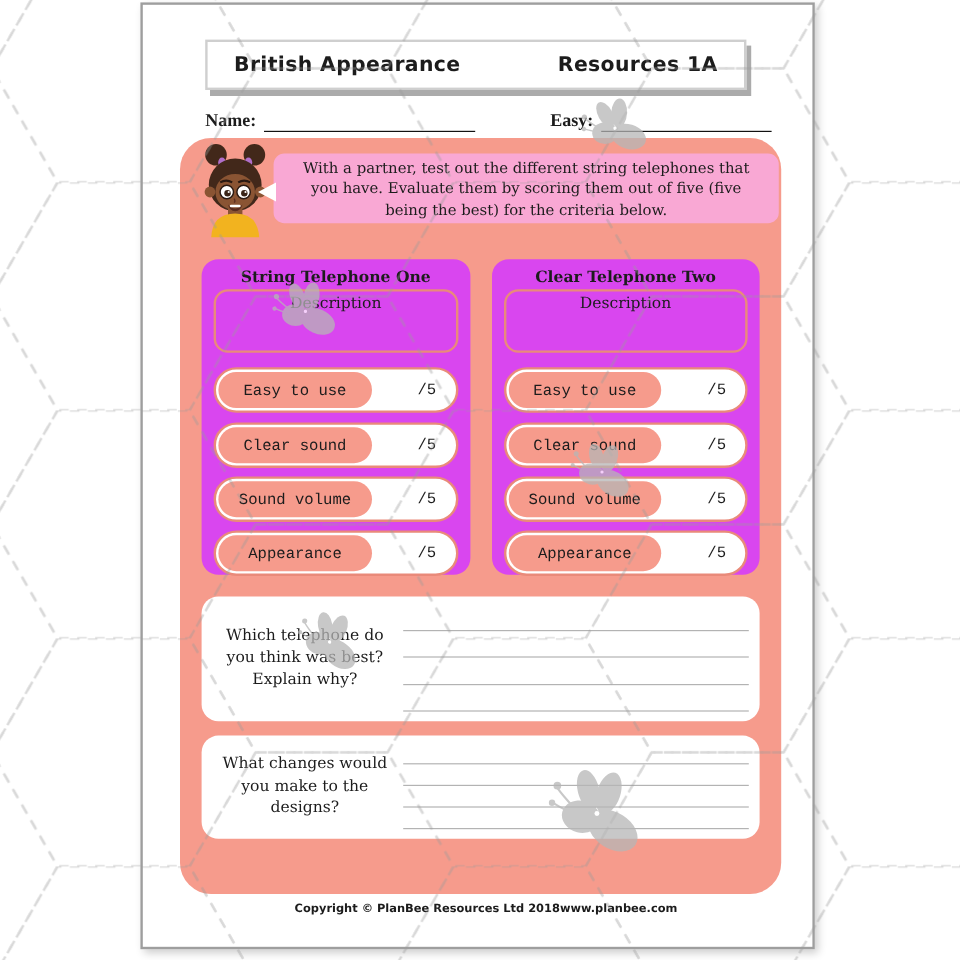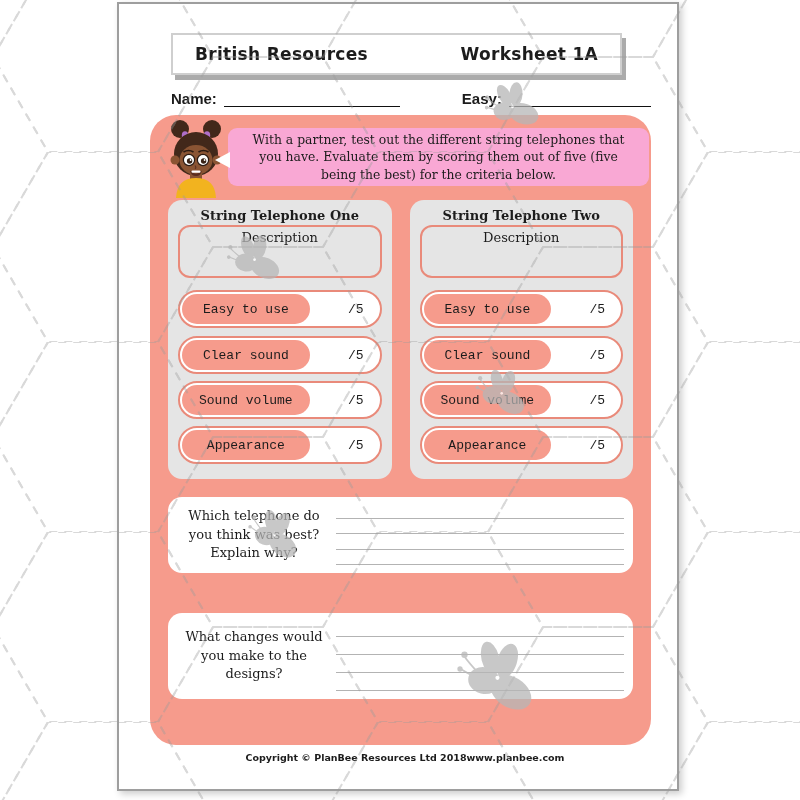--- a/index.html
+++ b/index.html
@@ -17,22 +17,22 @@
   .header-box{
     position:absolute;left:52px;top:29px;width:451px;height:42px;
     background:#fff;border:2px solid #cfcfcf;box-sizing:border-box;
     box-shadow:4px 5px 0 #ababab;
     display:flex;justify-content:space-between;align-items:center;padding:0 22px;
     font-family:"DejaVu Sans","Liberation Sans",sans-serif;font-weight:bold;font-size:17px;
     letter-spacing:.3px;
   }
   .name-date-row{
     position:absolute;left:52px;top:86px;width:522px;height:22px;
-    display:flex;align-items:flex-start;
-    font-family:Liberation Sans, sans-serif;font-weight:bold;font-size:15px;
+    display:flex;align-items:center;
+    font-family:Liberation Serif, serif;font-weight:bold;font-size:15px;
   }
   .write-line{display:inline-block;border-bottom:1.6px solid #111;height:16px;margin-left:7px;}
   .name-line{width:176px;}
   .date-line{width:142px;}
   .date-group{margin-left:62px;display:flex;align-items:flex-end;}
   .name-group{display:flex;align-items:flex-end;}
 
   
   .pink-wrap{
     position:absolute;left:31px;top:111px;width:501px;height:630px;
@@ -45,21 +45,21 @@
     display:flex;align-items:center;justify-content:center;
     font-size:12.4px;line-height:1.38;text-align:center;padding:2px 14px;box-sizing:border-box;
   }
   .bubble-tail{
     position:absolute;left:-13px;top:24px;width:0;height:0;
     border-top:8px solid transparent;border-bottom:8px solid transparent;
     border-right:15px solid #fff;
   }
   
   .panels{position:absolute;left:18px;top:85px;width:465px;height:279px;display:flex;gap:18px;}
-  .panel{flex:1;background:#e5e5e5;border-radius:14px;position:relative;}
+  .panel{flex:1;background:#d946ef;border-radius:14px;position:relative;margin-top:16px;}
   .panel-title{
     position:absolute;left:0;right:0;top:8px;text-align:center;
     font-weight:bold;font-size:13px;
   }
   .desc-box{
     position:absolute;left:10px;right:10px;top:25px;height:53px;
     border:2px solid #e98a7a;border-radius:12px;box-sizing:border-box;
     text-align:center;font-size:13px;padding-top:3px;
   }
   .crit-row{
@@ -70,21 +70,21 @@
   .crit-pill{
     position:absolute;left:2px;top:2px;bottom:2px;width:64%;
     background:#f69b8c;border-radius:16px;
     display:flex;align-items:center;justify-content:center;font-size:13px;
   }
   .crit-score{
     position:absolute;right:16px;top:50%;transform:translateY(-50%);font-size:13px;
   }
   
   .q-box{position:absolute;left:18px;width:465px;background:#fff;border-radius:14px;}
-  .q-box.q1{top:382px;height:76px;}
+  .q-box.q1{top:382px;height:104px;}
   .q-box.q2{top:498px;height:86px;}
   .q-prompt{
     position:absolute;left:6px;top:0;bottom:0;width:160px;
     display:flex;align-items:center;justify-content:center;
     text-align:center;font-size:13px;line-height:1.45;padding:0 4px;box-sizing:border-box;
   }
   .q-lines{
     position:absolute;left:168px;right:9px;top:6px;bottom:8px;
     display:flex;flex-direction:column;justify-content:space-between;
   }
@@ -122,22 +122,22 @@
       <path d="M30,42 Q18,29 14,23" stroke="#b6b6b6" stroke-width="2" fill="none"></path>
       <path d="M28,47 Q14,40 10,37" stroke="#b6b6b6" stroke-width="2" fill="none"></path>
       <circle cx="51" cy="47" r="2.3" fill="#ffffff"></circle>
     </symbol>
   </defs>
 </svg>
 
 <div class="sheet">
 
   <div class="header-box">
-    <span>British Resources</span>
-    <span>Worksheet 1A</span>
+    <span>British Appearance</span>
+    <span>Resources 1A</span>
   </div>
 
   <div class="name-date-row">
     <span class="name-group">
       <span>Name:</span>
       <span class="write-line name-line"></span>
     </span>
     <span class="date-group">
       <span>Easy:</span>
       <span class="write-line date-line"></span>
@@ -194,21 +194,21 @@
           <div class="crit-pill">Sound volume</div>
           <span class="crit-score">/5</span>
         </div>
         <div class="crit-row r3">
           <div class="crit-pill">Appearance</div>
           <span class="crit-score">/5</span>
         </div>
       </section>
 
       <section class="panel">
-        <div class="panel-title">String Telephone Two</div>
+        <div class="panel-title">Clear Telephone Two</div>
         <div class="desc-box">
           <span>Description</span>
         </div>
         <div class="crit-row r0">
           <div class="crit-pill">Easy to use</div>
           <span class="crit-score">/5</span>
         </div>
         <div class="crit-row r1">
           <div class="crit-pill">Clear sound</div>
           <span class="crit-score">/5</span>

